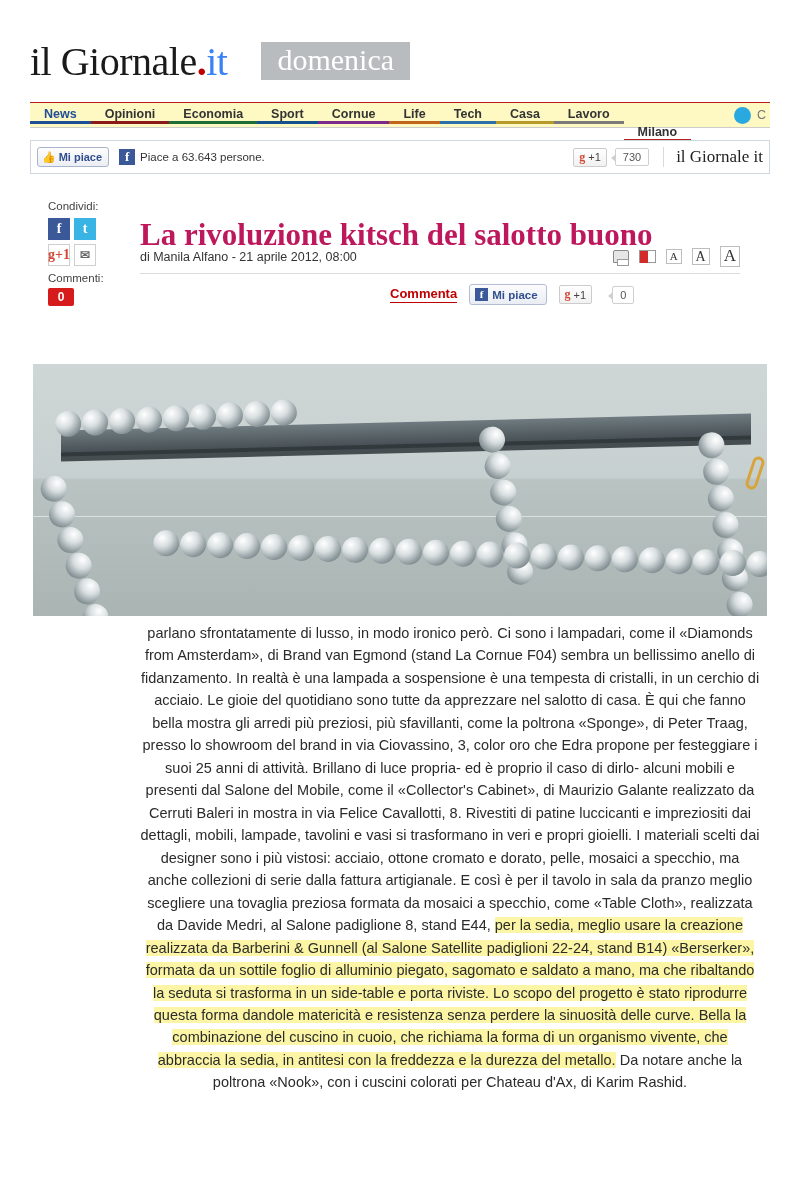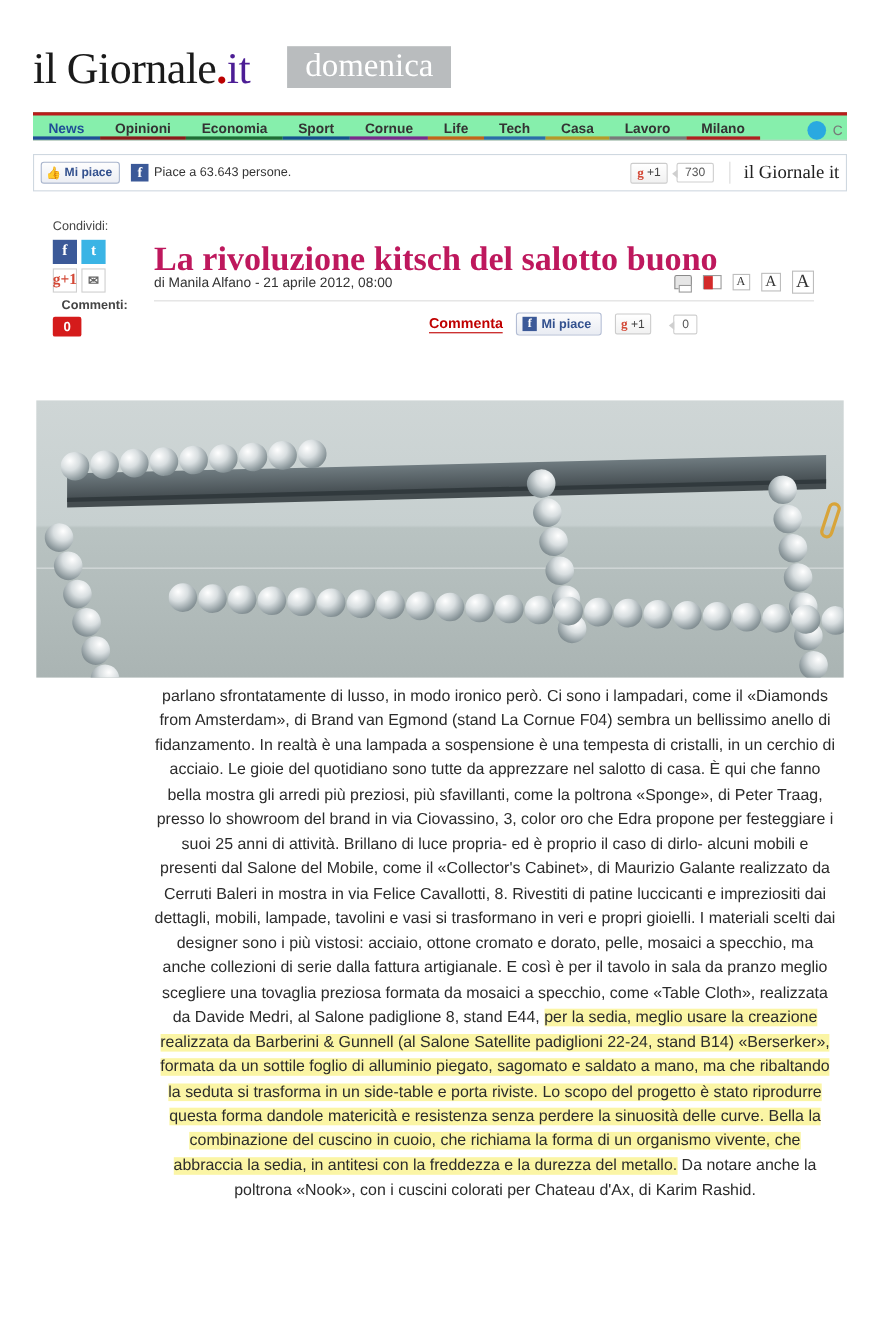--- a/index.html
+++ b/index.html
@@ -24,42 +24,42 @@
     display: flex;
     align-items: center;
   }
   .logo {
     font-family: "Liberation Serif", serif;
     font-size: 40px;
     color: #1a1a1a;
     letter-spacing: -0.5px;
     white-space: nowrap;
   }
-  .logo .it { color: #4c1d95; }
+  .logo .it { color: #3b82f6; }
   .logo .dot { color: #b00; font-weight: bold; }
   .domenica-tag {
     margin-left: 34px;
     background: #b9bcbe;
     color: #ffffff;
     font-family: "Liberation Serif", serif;
     font-size: 30px;
     padding: 2px 16px 5px 16px;
     line-height: 1.05;
   }
 
   
   .navbar {
     position: absolute;
     left: 30px; top: 102px;
     width: 740px; height: 26px;
-    background: #86efac;
-    border-top: 3px solid #b91c1c;
+    background: #fef9c3;
+    border-top: 1px solid #b91c1c;
     border-bottom: 1px solid #cccccc;
     display: flex;
-    align-items: flex-end;
+    align-items: center;
   }
   .nav-item {
     font-size: 12.5px;
     font-weight: bold;
     color: #333;
     padding: 0 14px;
     display: flex;
     align-items: center;
     border-bottom: 3px solid transparent;
     white-space: nowrap;
@@ -215,24 +215,23 @@
     font-size: 14px;
     color: #fff;
   }
   .sq.fb { background: #3b5998; }
   .sq.tw { background: #3ab4e5; }
   .sq.gp { background: #ffffff; color: #d34836; border: 1px solid #cfcfcf; font-size: 14px; }
   .sq.mail { background: #ffffff; color: #666; border: 1px solid #cfcfcf; font-size: 12px; }
   .comm-lbl {
     font-size: 11.5px;
     color: #444;
-    text-align: center;
+    text-align: left;
     padding-left: 2px;
     margin-top: 6px;
-    font-weight: bold;
   }
   .comm-badge {
     margin-top: 4px;
     width: 26px; height: 18px;
     background: #d51b1b;
     color: #fff;
     font-size: 12px;
     font-weight: bold;
     line-height: 18px;
     border-radius: 2px;

